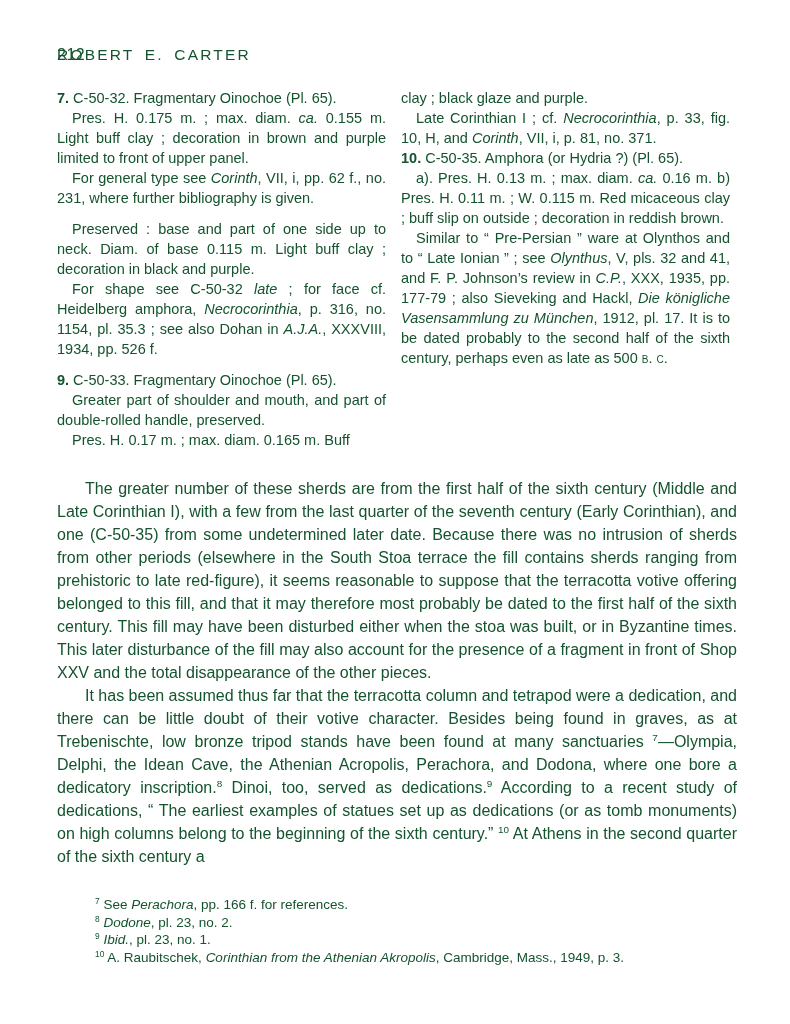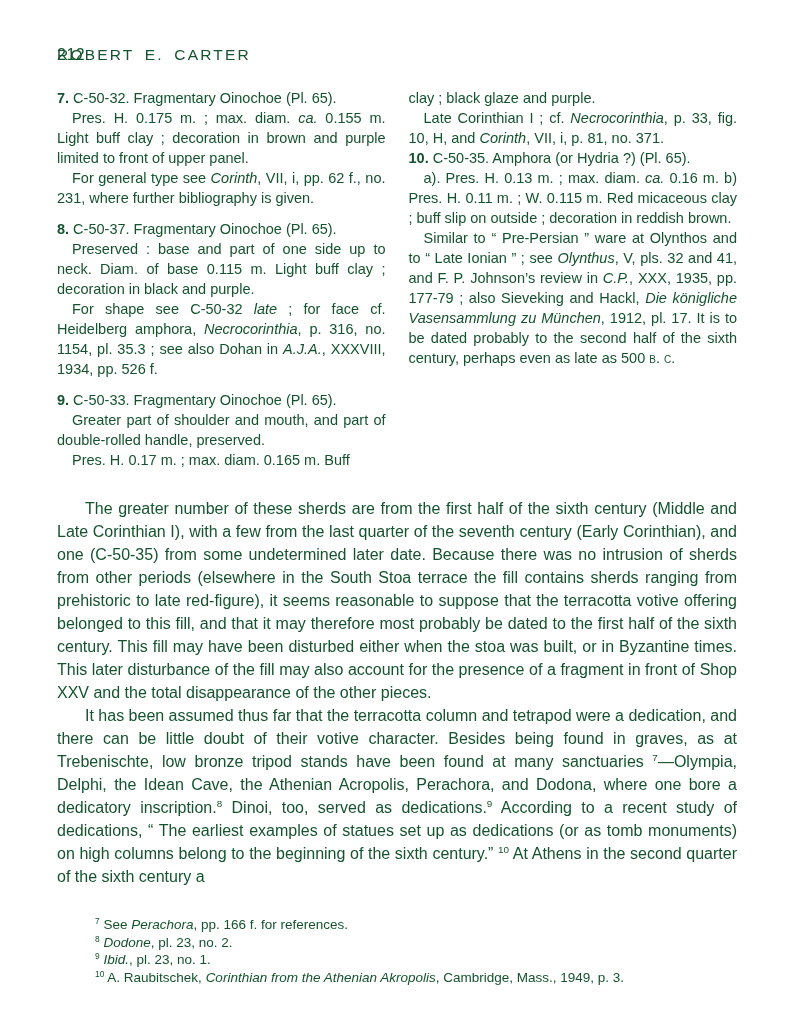--- a/index.html
+++ b/index.html
@@ -10,21 +10,21 @@
     box-sizing:border-box;
     padding:46px 53px 0 57px;
     overflow:hidden;
     position:relative;
   }
   
   .hdr{position:relative;height:20px;margin-bottom:22px;}
   .pagenum{position:absolute;left:0;top:0;font-size:16px;letter-spacing:0.5px;}
   .runhead{display:block;text-align:left;font-size:15.5px;letter-spacing:2.2px;word-spacing:4px;}
   
-  .columns{display:flex;gap:23px;}
+  .columns{display:flex;gap:15px;}
   .col{width:329px;font-size:14.5px;line-height:20px;text-align:justify;}
   .entry{margin-bottom:11px;}
   .cat-para{margin:0;}
   .cat-para.ind{text-indent:15px;}
   .section-heading{
     margin:14px 0 10px 0;font-size:15px;font-weight:normal;
     font-variant:small-caps;letter-spacing:1px;
   }
   
   .body-text{margin-top:16px;font-size:16px;line-height:23px;text-align:justify;}
@@ -50,21 +50,20 @@
   </header>
 
   <section class="columns">
     <div class="col" id="col-left">
         <div class="entry">
           <p class="cat-para"><span class="bd">7.</span><span> C-50-32. Fragmentary Oinochoe (Pl. 65).</span></p>
           <p class="cat-para ind"><span>Pres. H. 0.175 m. ; max. diam. </span><span class="it">ca.</span><span> 0.155 m. Light buff clay ; decoration in brown and purple limited to front of upper panel.</span></p>
           <p class="cat-para ind"><span>For general type see </span><span class="it">Corinth</span><span>, VII, i, pp. 62 f., no. 231, where further bibliography is given.</span></p>
         </div>
         <div class="entry">
-          <p class="cat-para"><span class="bd">8.</span><span> C-50-37. Fragmentary Oinochoe (Pl. 65).</span></p>
           <p class="cat-para ind"><span>Preserved : base and part of one side up to neck.  Diam. of base 0.115 m.  Light buff clay ; decoration in black and purple.</span></p>
           <p class="cat-para ind"><span>For shape see C-50-32 </span><span class="it">late</span><span> ; for face cf. Heidelberg amphora, </span><span class="it">Necrocorinthia</span><span>, p. 316, no. 1154, pl. 35.3 ; see also Dohan in </span><span class="it">A.J.A.</span><span>, XXXVIII, 1934, pp. 526 f.</span></p>
         </div>
         <div class="entry">
           <p class="cat-para"><span class="bd">9.</span><span> C-50-33. Fragmentary Oinochoe (Pl. 65).</span></p>
           <p class="cat-para ind"><span>Greater part of shoulder and mouth, and part of double-rolled handle, preserved.</span></p>
           <p class="cat-para ind"><span>Pres. H. 0.17 m. ; max. diam. 0.165 m.  Buff</span></p>
         </div>
       </div>
     <div class="col" id="col-right">

